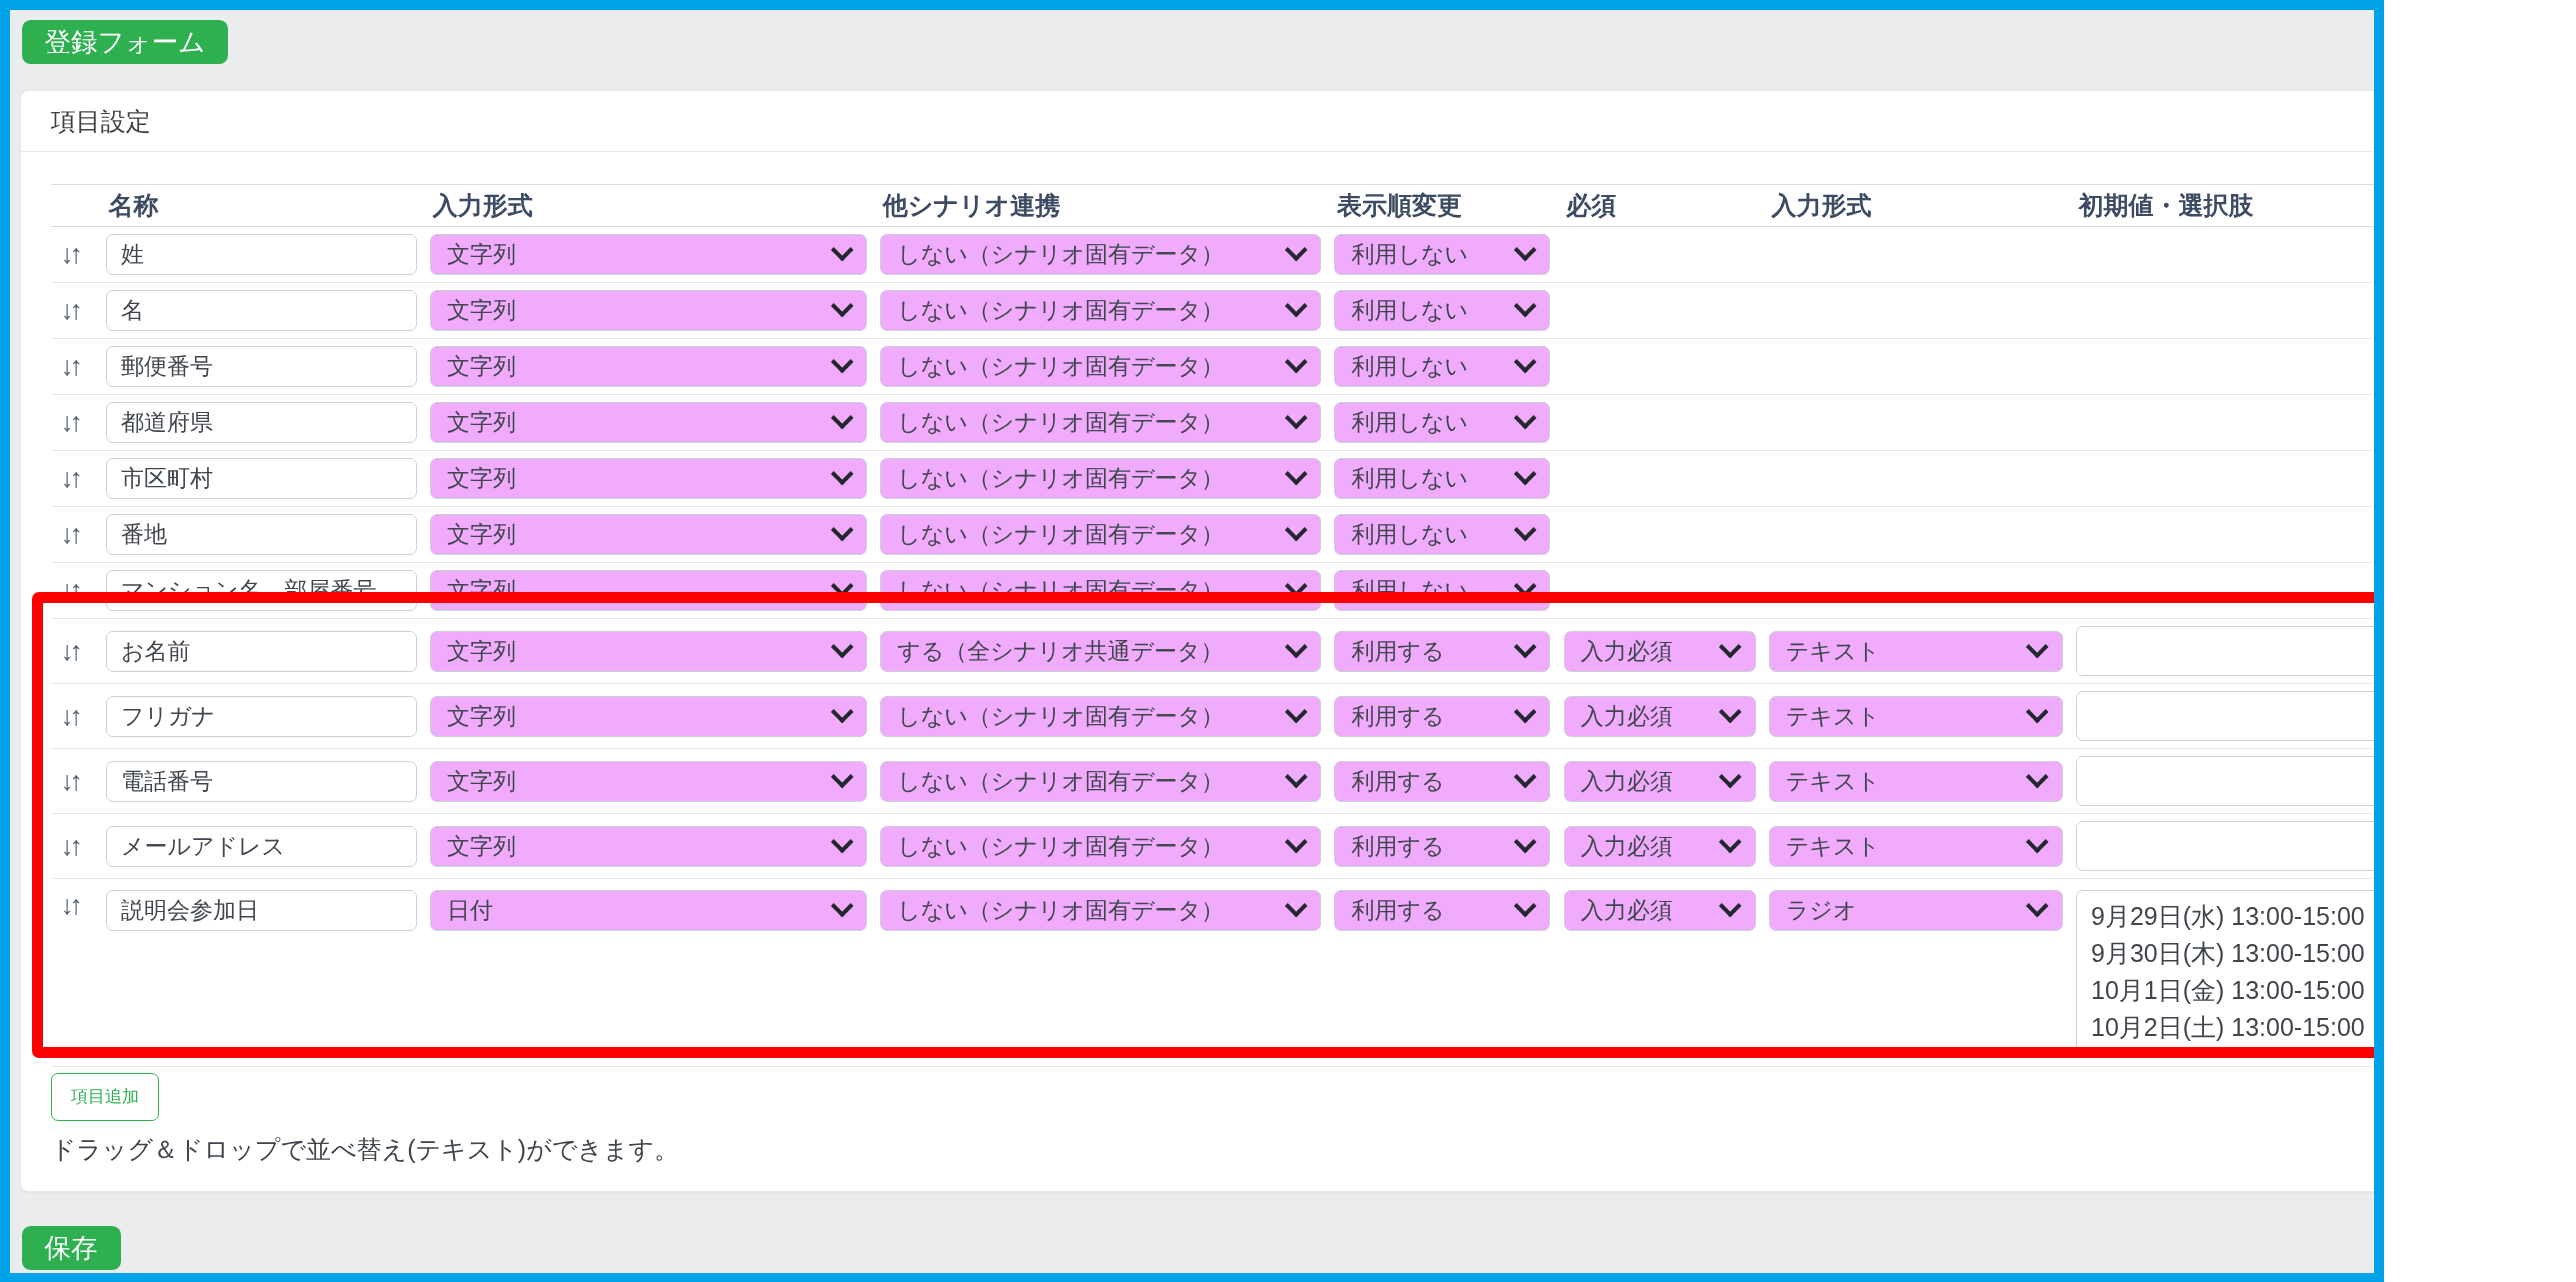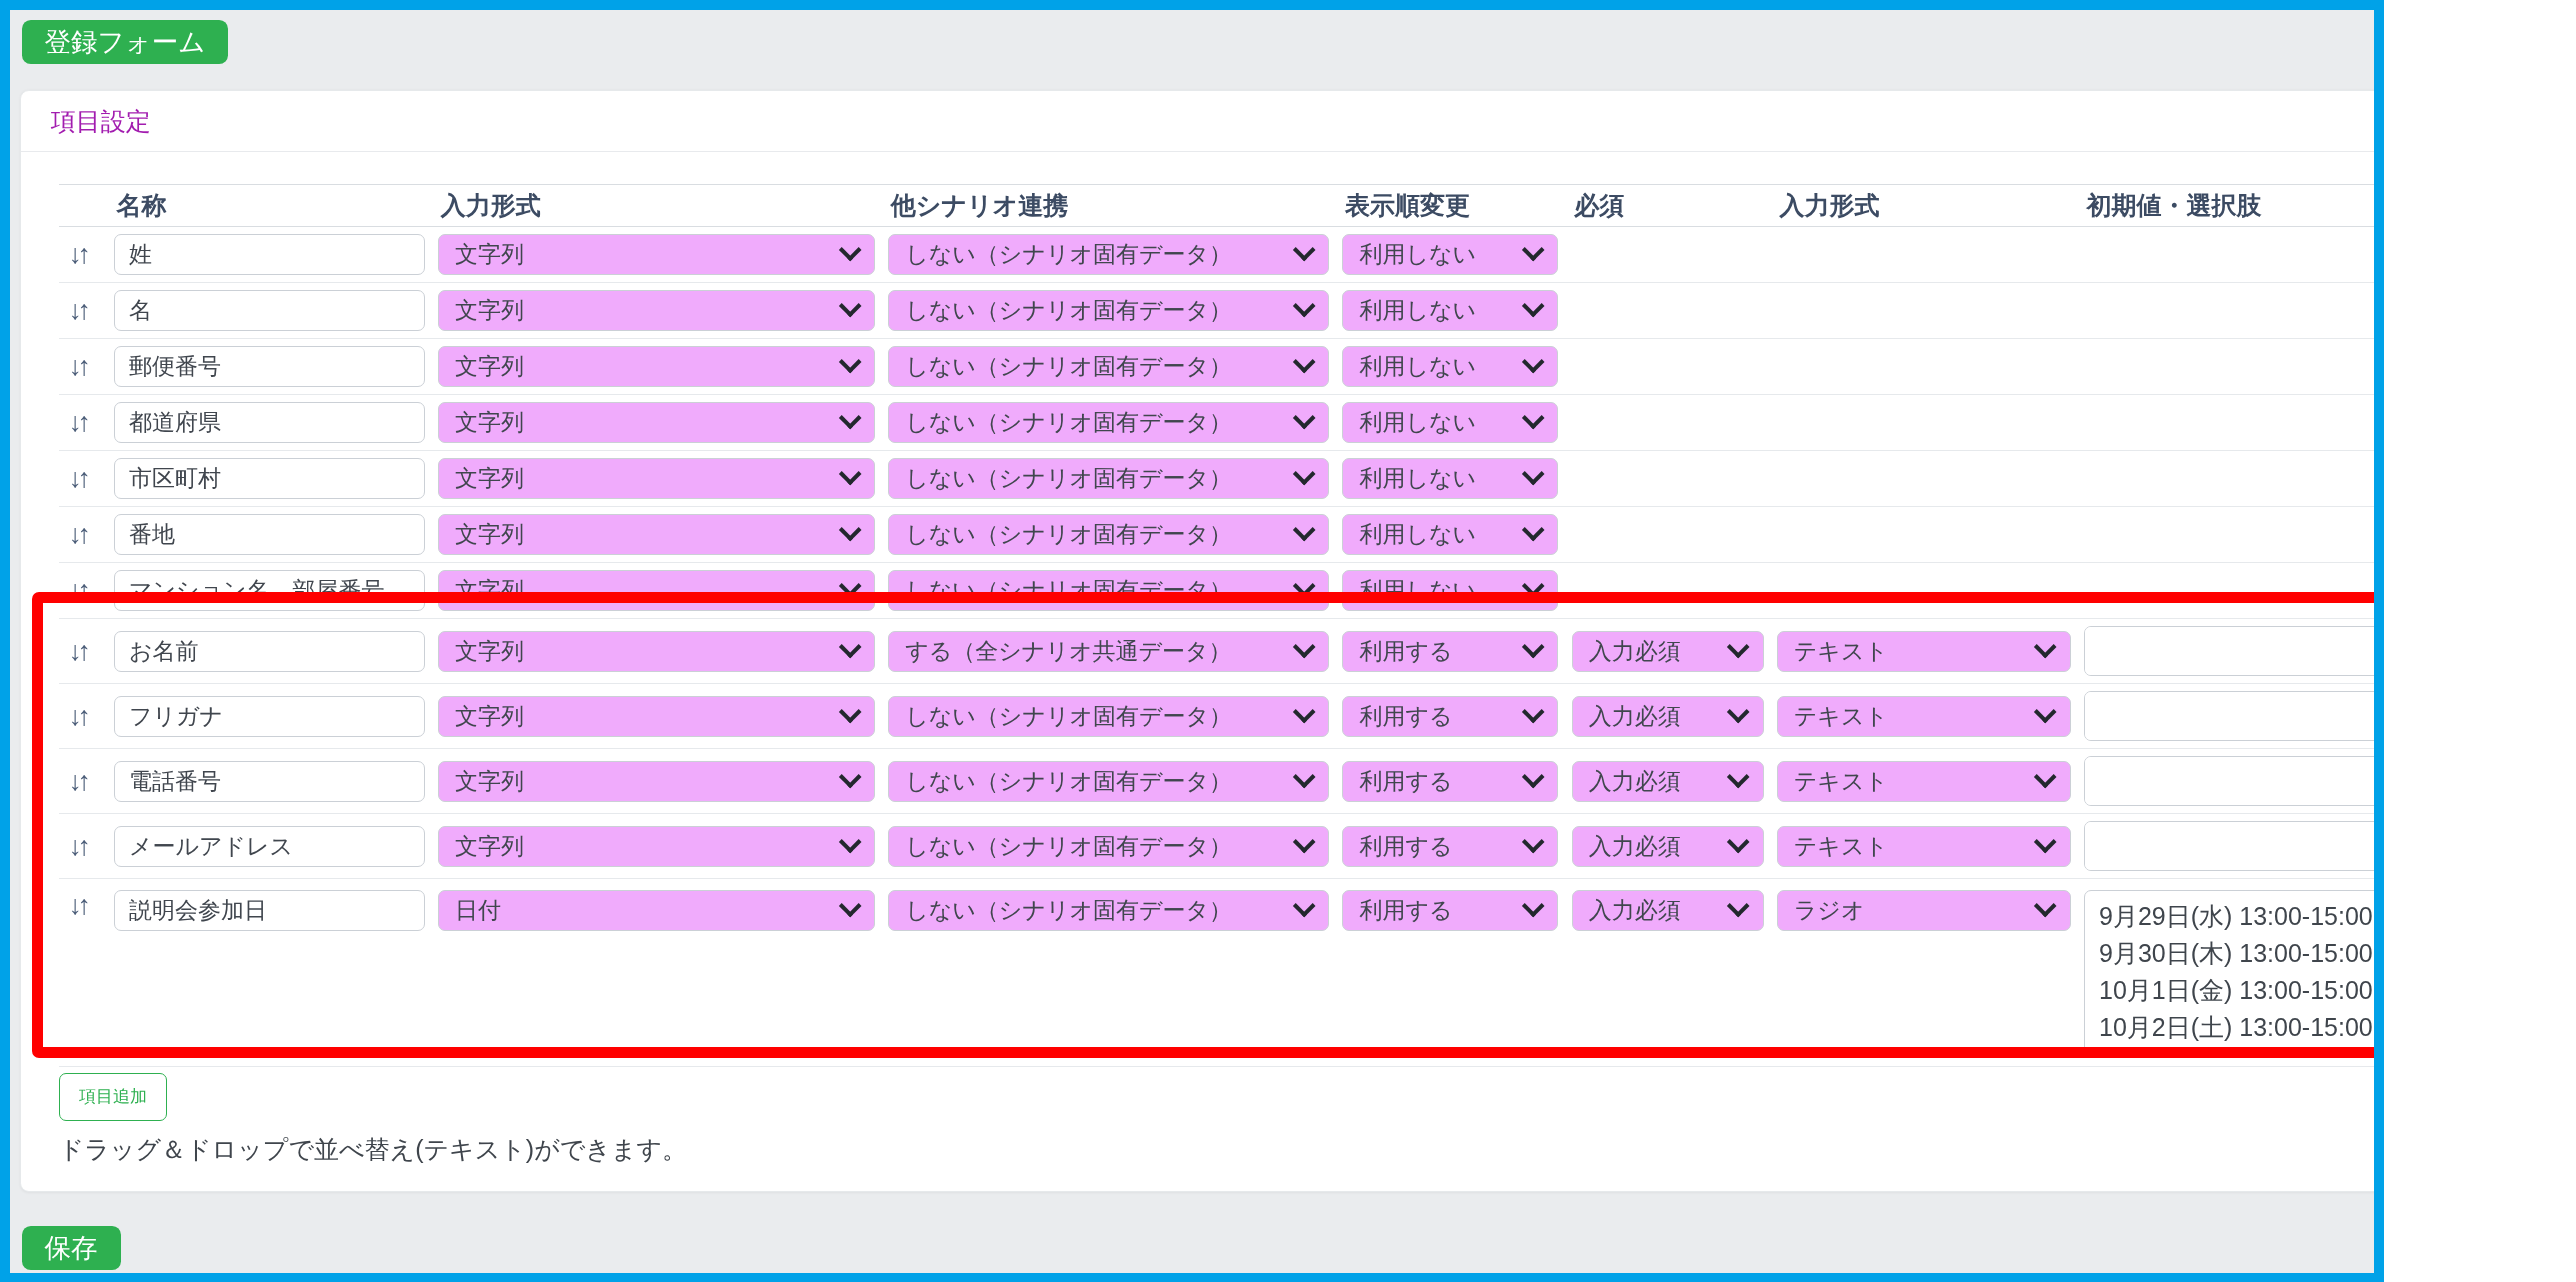--- a/index.html
+++ b/index.html
@@ -13,23 +13,23 @@
     border-radius:8.8px;font-size:26.5px;line-height:30px;padding:7px 23px;
     font-family:inherit;cursor:pointer;
   }
   .top-btn{margin:9.7px 0 0 11.5px;}
   .card{
     margin:26.5px 0 0 9.7px;width:2520px;box-sizing:border-box;background:#ffffff;
     border:0.9px solid #e6e9eb;border-radius:8.8px;box-shadow:0 0.9px 2.6px rgba(0,0,0,0.05);
   }
   .card-header{
     height:60px;display:flex;align-items:center;padding:0 30px;
-    border-bottom:1.8px solid #e8eaed;font-size:25px;color:#a21caf;font-family:Liberation Serif, serif;
-  }
-  .card-body{padding:32px 30px 25px 38px;}
+    border-bottom:1.8px solid #e8eaed;font-size:25px;color:#404040;font-family:Liberation Serif, serif;
+  }
+  .card-body{padding:32px 30px 25px 30px;}
   .grid{
     display:grid;
     grid-template-columns:42px 311px 437px 441px 216px 192px 294px 408px 1fr;
     column-gap:13.2px;align-items:center;
   }
   .thead{
     border-top:1.8px solid #d9dde1;border-bottom:1.8px solid #d9dde1;
     height:41px;
   }
   .thead .h{

